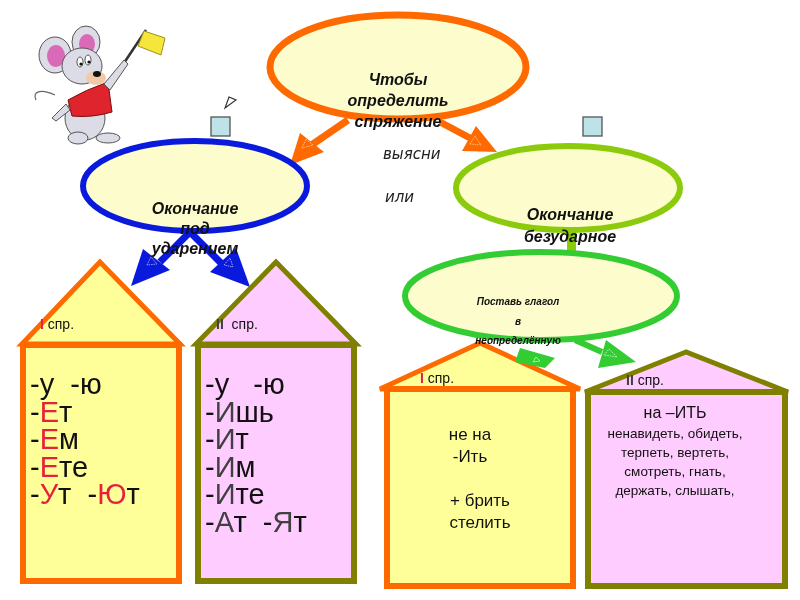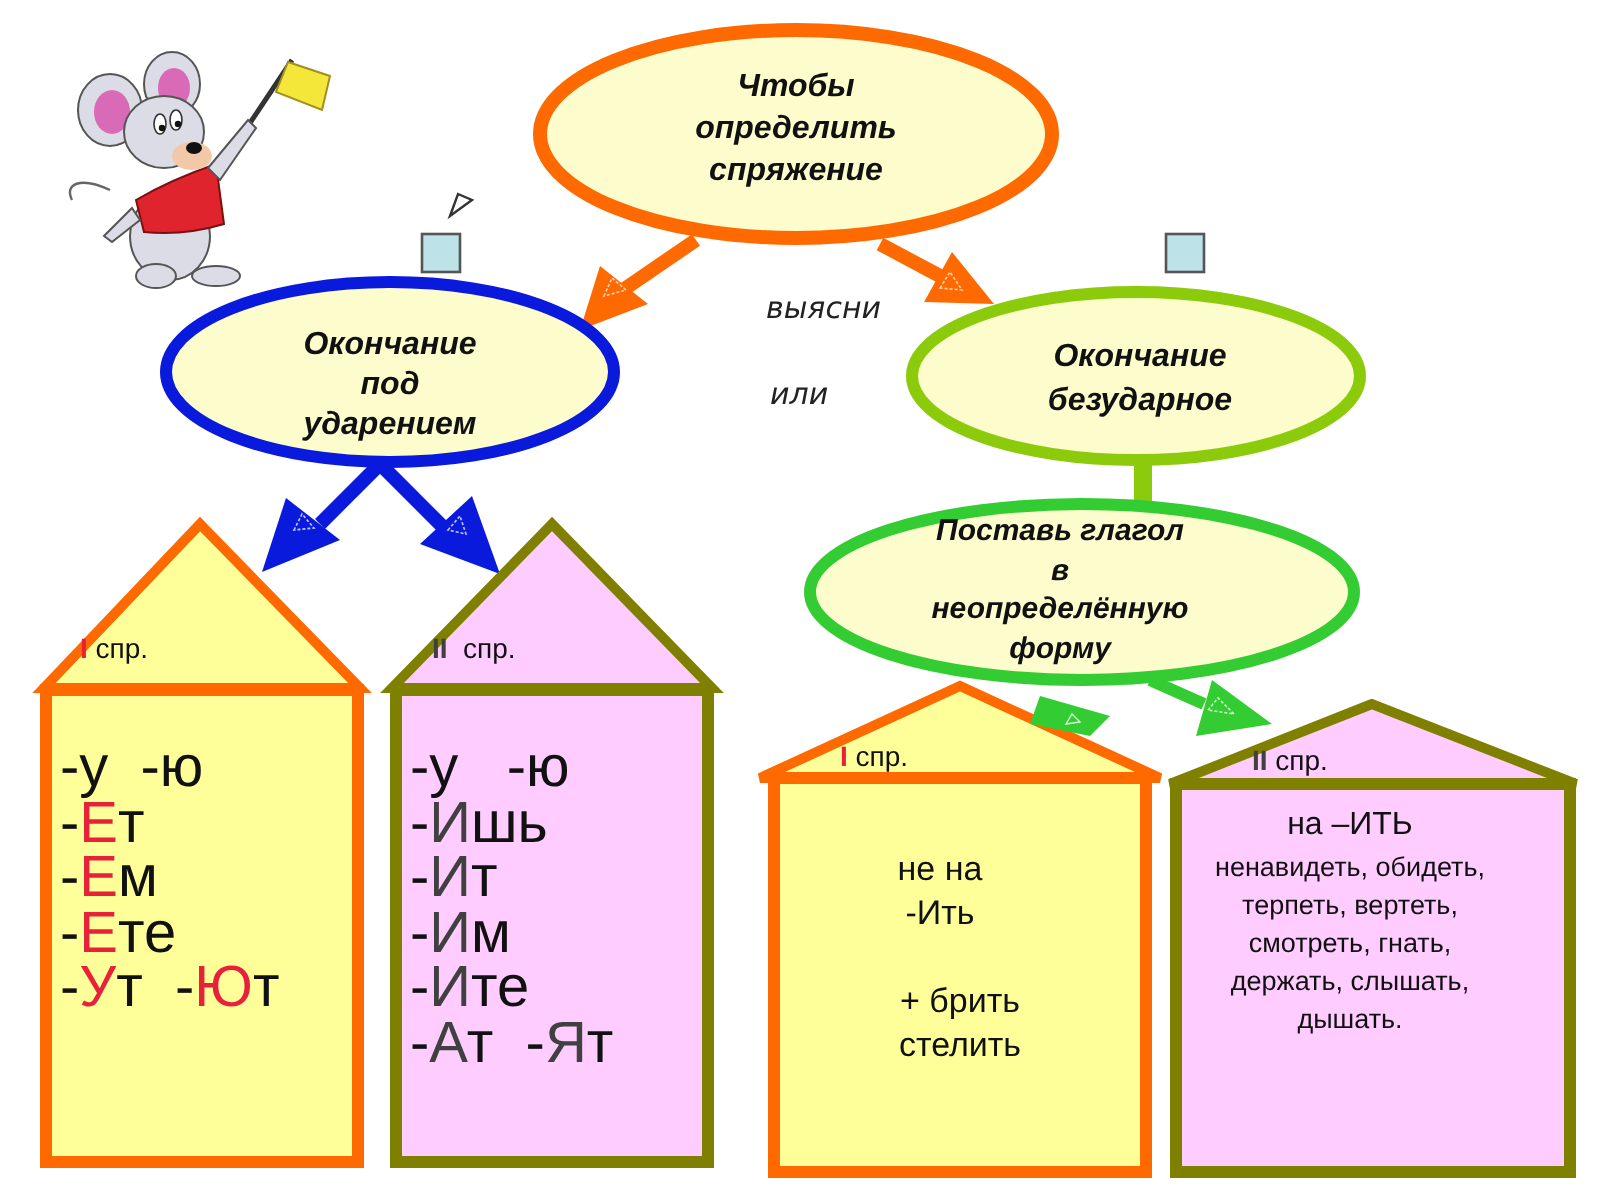--- a/index.html
+++ b/index.html
@@ -1,20 +1,20 @@
 <!DOCTYPE html>
 <html><head>
 <meta charset="utf-8">
 <style>
   html, body { margin:0; padding:0; background:#ffffff; }
   body { width:800px; height:600px; position:relative; overflow:hidden;
          font-family:"Liberation Sans", sans-serif; }
   #diagram { position:absolute; left:0; top:0; }
   .oval-text { position:absolute; text-align:center; font-style:italic; font-weight:bold;
-               color:#111; font-family:"Liberation Sans", sans-serif; line-height:1.15; }
+               color:#111; font-family:"Liberation Sans", sans-serif; line-height:1.15;margin-top:36px; }
   .conn-word { position:absolute; font-style:italic; color:#222; font-size:15px;
                font-family:"DejaVu Sans", sans-serif;margin-left:13px; }
   .house-label { position:absolute; text-align:left; font-size:14px; color:#111; }
   .house-label .num { font-weight:bold; }
   .endings { position:absolute; text-align:left; font-size:29px; line-height:27.5px;
              color:#111; font-family:"Liberation Sans", sans-serif; }
   .endings .line { display:block; white-space:pre; }
   .hi-red { color:#e8213a; }
   .hi-green { color:#404040; }
   .rule-text { position:absolute; text-align:center; color:#111; }
@@ -138,25 +138,24 @@
   <div>Окончание</div>
   <div>под</div>
   <div>ударением</div>
 </div>
 
 <div class="oval-text" style="left:480px; top:168px; width:180px; font-size:16px; line-height:22px;">
   <div>Окончание</div>
   <div>безударное</div>
 </div>
 
-<div class="oval-text" style="left:430px; top:256px; width:200px; font-size:15px; line-height:19.5px; overflow:hidden; height:86px;">
+<div class="oval-text" style="left:418px; top:256px; width:200px; font-size:10px; line-height:19.5px; overflow:hidden; height:86px;">
   <div>Поставь глагол</div>
   <div>в</div>
   <div>неопределённую</div>
-  <div>форму</div>
 </div>
 
 <div class="house-label" style="left:40px; top:316px; width:120px;">
   <span class="num hi-red">I</span><span style="white-space:pre"> спр.</span>
 </div>
 <div class="house-label" style="left:216px; top:316px; width:120px;">
   <span class="num hi-green">II</span><span style="white-space:pre">  спр.</span>
 </div>
 <div class="house-label" style="left:420px; top:370px; width:120px;">
   <span class="num hi-red">I</span><span style="white-space:pre"> спр.</span>
@@ -188,14 +187,13 @@
   <div>+ брить</div>
   <div>стелить</div>
 </div>
 
 <div class="rule-text" style="left:592px; top:402px; width:166px; font-size:13.5px; line-height:19px;">
   <div style="font-size:16px; line-height:22px;">на –ИТЬ</div>
   <div>ненавидеть, обидеть,</div>
   <div>терпеть, вертеть,</div>
   <div>смотреть, гнать,</div>
   <div>держать, слышать,</div>
-  <div>дышать.</div>
 </div>
 
 </body></html>

